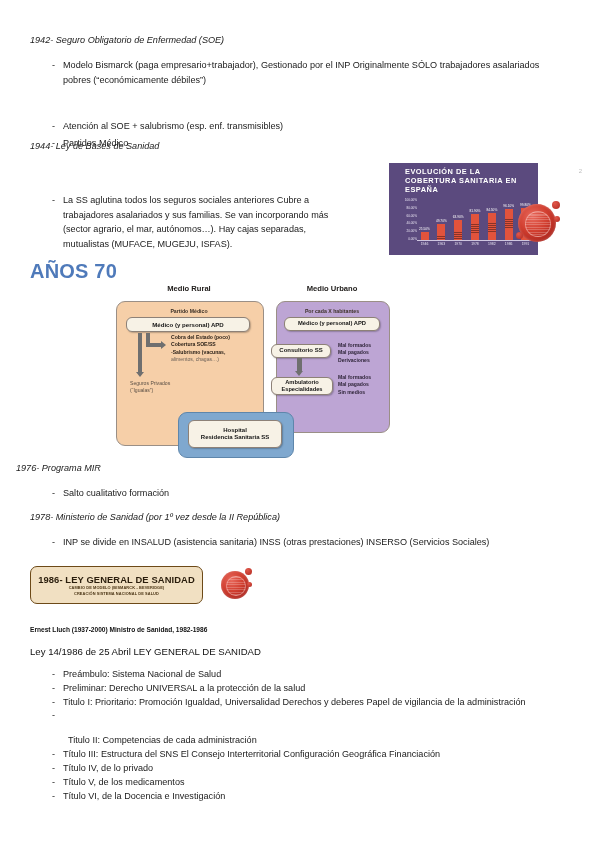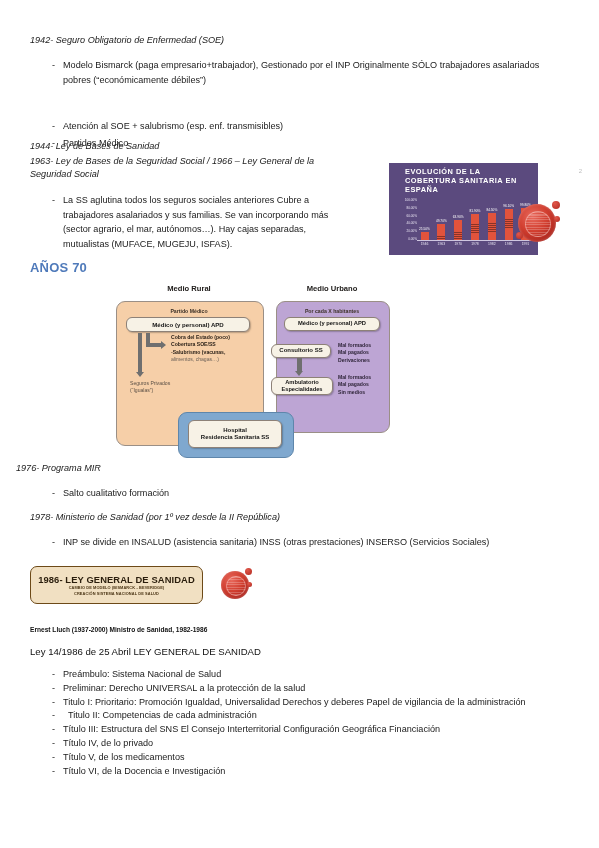--- a/index.html
+++ b/index.html
@@ -40,21 +40,21 @@
   .bullet-dash {
     width: 11px;
     flex: 0 0 11px;
     text-align: left;
   }
   .bullet-text {
     flex: 1 1 auto;
   }
 
   .section-title {
-    font-size: 13px;
+    font-size: 20px;
     color: #4f7aba;
     letter-spacing: .2px;
     margin: 0;
   }
 
   
   .abs { position: absolute; }
 
   
   .chart-fig {
@@ -351,23 +351,20 @@
       <span class="bullet-text">Atención al SOE + salubrismo (esp. enf. transmisibles)</span>
     </div>
   </div>
   <div class="abs" style="left:52px; top:136px; width:505px;">
     <div class="bullet-row">
       <span class="bullet-dash">-</span>
       <span class="bullet-text">Partidos Médico</span>
     </div>
   </div>
 
-  <div class="abs" style="left:30px; top:155px; width:310px;">
-    <p class="heading-italic">1963- Ley de Bases de la Seguridad Social / 1966 – Ley General de la Seguridad Social</p>
-  </div>
 
   <div class="abs" style="left:52px; top:193px; width:290px;">
     <div class="bullet-row">
       <span class="bullet-dash">-</span>
       <span class="bullet-text">La SS aglutina todos los seguros sociales anteriores Cubre a trabajadores asalariados y sus familias. Se van incorporando más (sector agrario, el mar, autónomos…). Hay cajas separadas, mutualistas (MUFACE, MUGEJU, ISFAS).</span>
     </div>
   </div>
 
   <div class="chart-fig">
     <div class="chart-title">EVOLUCIÓN DE LA COBERTURA SANITARIA EN ESPAÑA</div>
@@ -556,21 +553,21 @@
     <div class="bullet-row">
       <span class="bullet-dash">-</span>
       <span class="bullet-text">Preliminar: Derecho UNIVERSAL a la protección de la salud</span>
     </div>
     <div class="bullet-row">
       <span class="bullet-dash">-</span>
       <span class="bullet-text">Titulo I: Prioritario: Promoción Igualdad, Universalidad Derechos y deberes Papel de vigilancia de la administración</span>
     </div>
     <div class="bullet-row">
       <span class="bullet-dash">-</span>
-      <span class="bullet-text" style="padding-left:5px;">Titulo II: Competencias de cada administración</span>
+      <span class="bullet-text" style="padding-left:5px;margin-top:25px;">Titulo II: Competencias de cada administración</span>
     </div>
     <div class="bullet-row">
       <span class="bullet-dash">-</span>
       <span class="bullet-text">Título III: Estructura del SNS El Consejo Interterritorial Configuración Geográfica Financiación</span>
     </div>
     <div class="bullet-row">
       <span class="bullet-dash">-</span>
       <span class="bullet-text">Título IV, de lo privado</span>
     </div>
     <div class="bullet-row">

